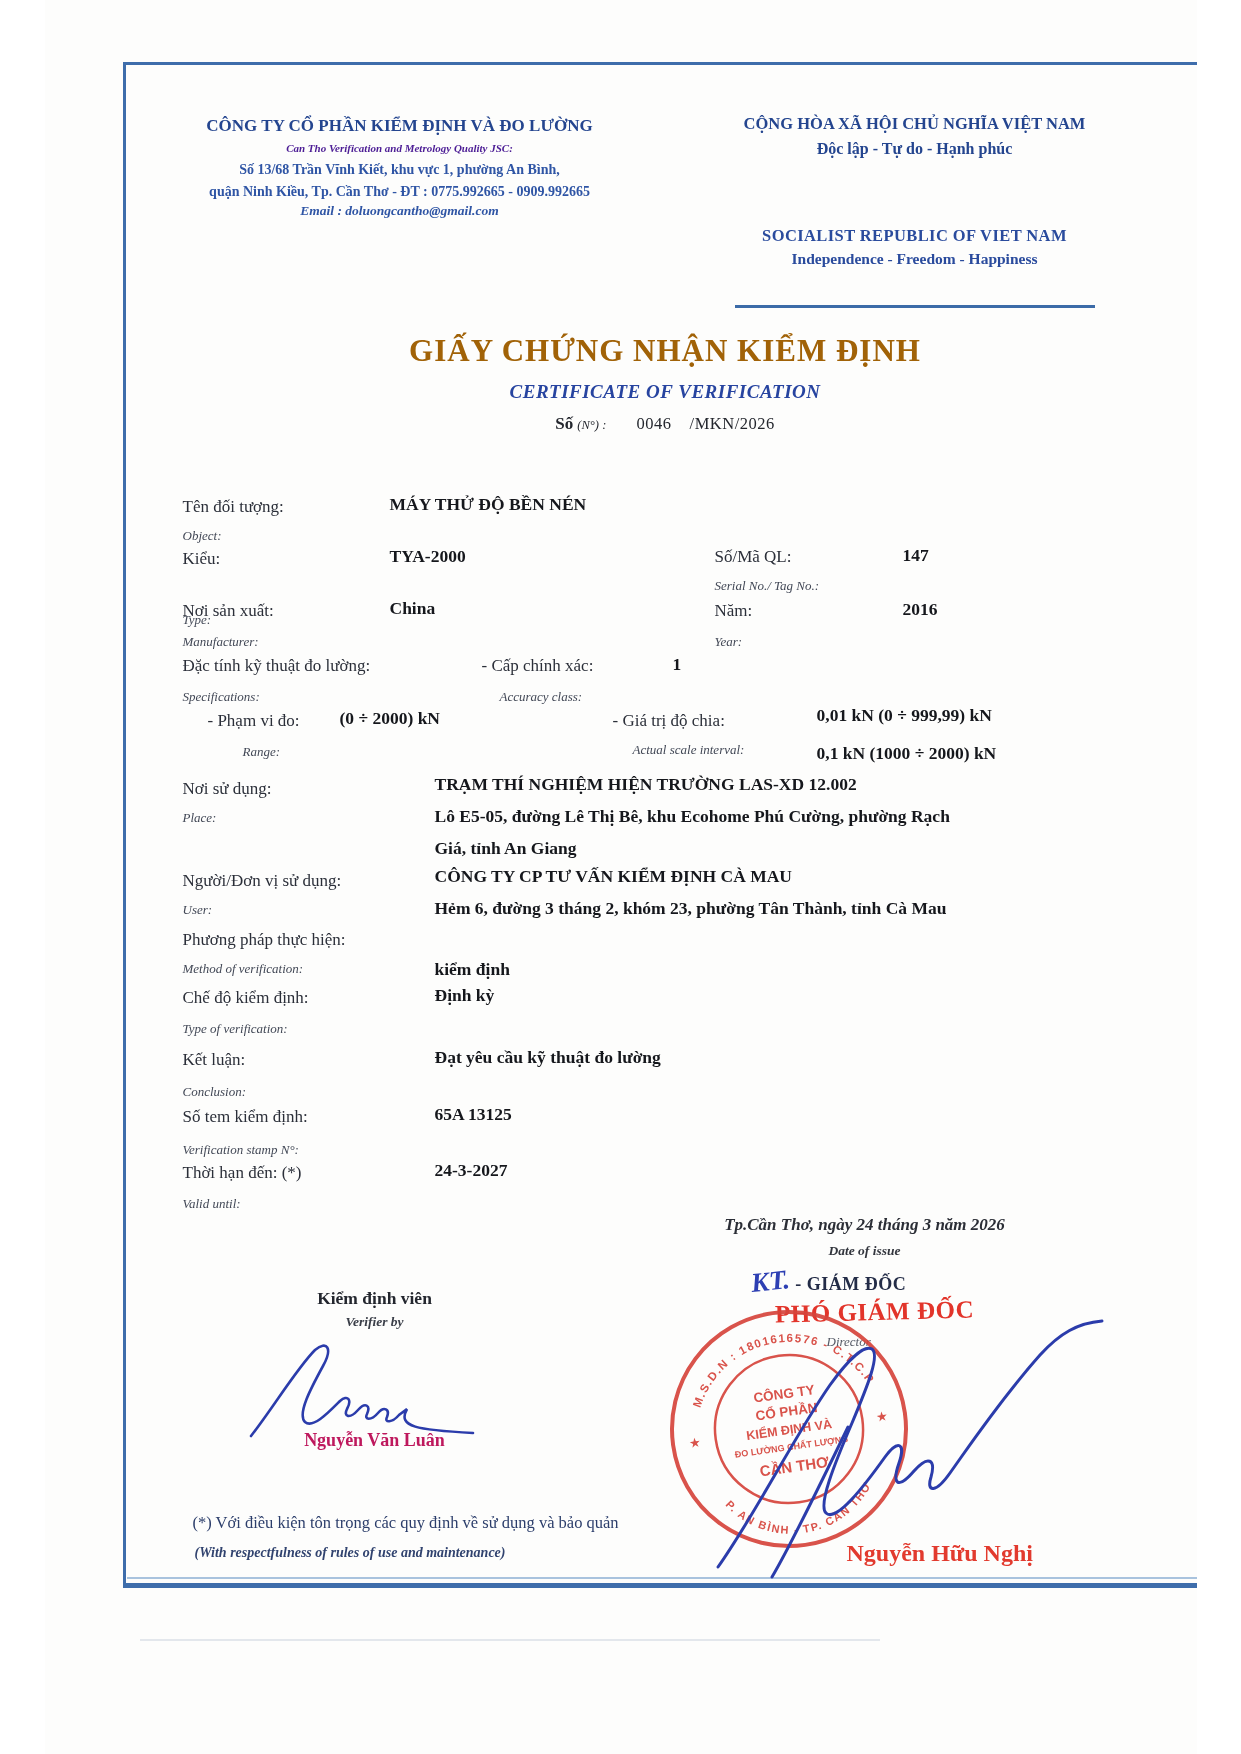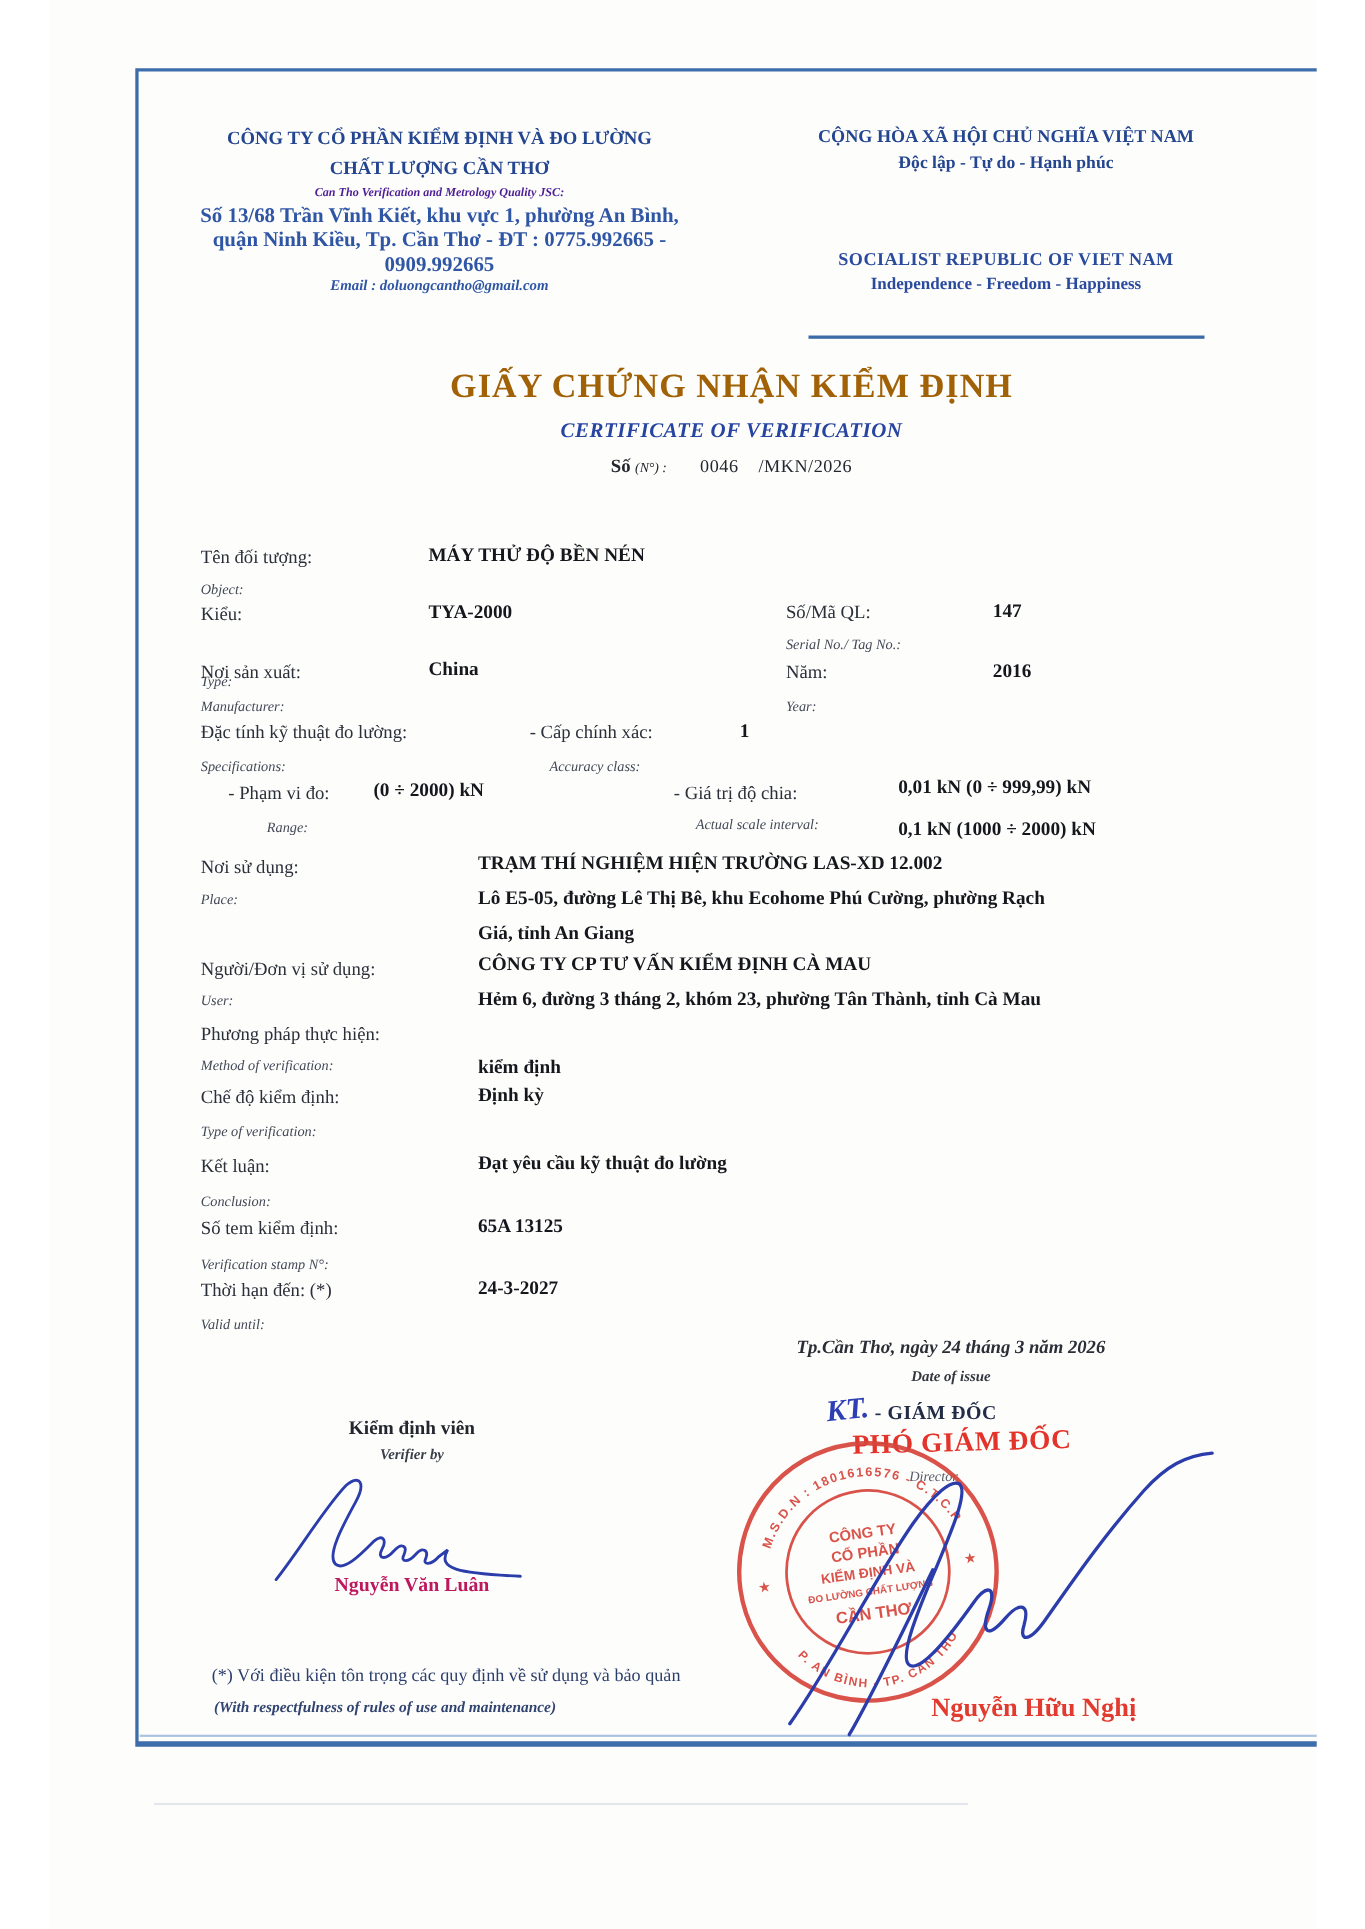--- a/index.html
+++ b/index.html
@@ -15,21 +15,21 @@
     position:absolute; left:78px; top:62px; width:1087px; height:1526px;
     border:3px solid #3e6dab; border-bottom-width:5px;
   }
   .frame-accent { position:absolute; left:82px; top:1577px; width:1079px; height:2px; background:#a9c3de; }
   .artifact-line { position:absolute; left:95px; top:1639px; width:740px; height:2px; background:#e3e7ec; }
   .center { text-align:center; }
 
   .co-name { font-size:17px; font-weight:bold; color:#24458f; line-height:27px; }
   .co-en   { font-size:11px; font-weight:bold; font-style:italic; color:#4c1d95; }
   .co-short{ font-size:18px; font-weight:bold; color:#24458f; }
-  .co-addr { font-size:19px; font-weight:600; color:#2f55a5; line-height:22px; }
+  .co-addr { font-size:14px; font-weight:600; color:#2f55a5; line-height:22px; }
   .co-mail { font-size:13.5px; font-weight:600; font-style:italic; color:#2f55a5; }
 
   .nat1 { font-size:16.5px; font-weight:bold; color:#24458f; }
   .nat2 { font-size:16px; font-weight:bold; color:#24458f; }
   .nat3 { font-size:16.5px; font-weight:600; color:#2a4b9d; letter-spacing:.4px; }
   .nat4 { font-size:15.5px; font-weight:600; color:#2a4b9d; }
   .nat-rule { position:absolute; left:690px; top:305px; width:360px; height:3px; background:#3c6ba8; }
 
   .title-vi { font-size:31px; font-weight:bold; color:#a16207; letter-spacing:1px; }
   .title-en { font-size:19px; font-weight:bold; font-style:italic; color:#2744a0; letter-spacing:.5px; }
@@ -68,21 +68,20 @@
 <body>
 
 <div class="page">
 
   <div class="frame"></div>
   <div class="frame-accent"></div>
   <div class="artifact-line"></div>
 
   <div class="abs center" style="left:105px; top:112px; width:500px;">
     <div class="co-name">CÔNG TY CỔ PHẦN KIỂM ĐỊNH VÀ ĐO LƯỜNG</div>
-    <div class="co-name">CHẤT LƯỢNG CẦN THƠ</div>
     <div class="co-en" style="margin-top:3px;">Can Tho Verification and Metrology Quality JSC:</div>
     <div class="co-addr" style="margin-top:5px;">Số 13/68 Trần Vĩnh Kiết, khu vực 1, phường An Bình,</div>
     <div class="co-addr">quận Ninh Kiều, Tp. Cần Thơ - ĐT : 0775.992665 - 0909.992665</div>
     <div class="co-mail">Email : doluongcantho@gmail.com</div>
   </div>
 
   <div class="abs center" style="left:640px; top:114px; width:460px;">
     <div class="nat1">CỘNG HÒA XÃ HỘI CHỦ NGHĨA VIỆT NAM</div>
     <div class="nat2" style="margin-top:6px;">Độc lập - Tự do - Hạnh phúc</div>
     <div class="nat3" style="margin-top:68px;">SOCIALIST REPUBLIC OF VIET NAM</div>

